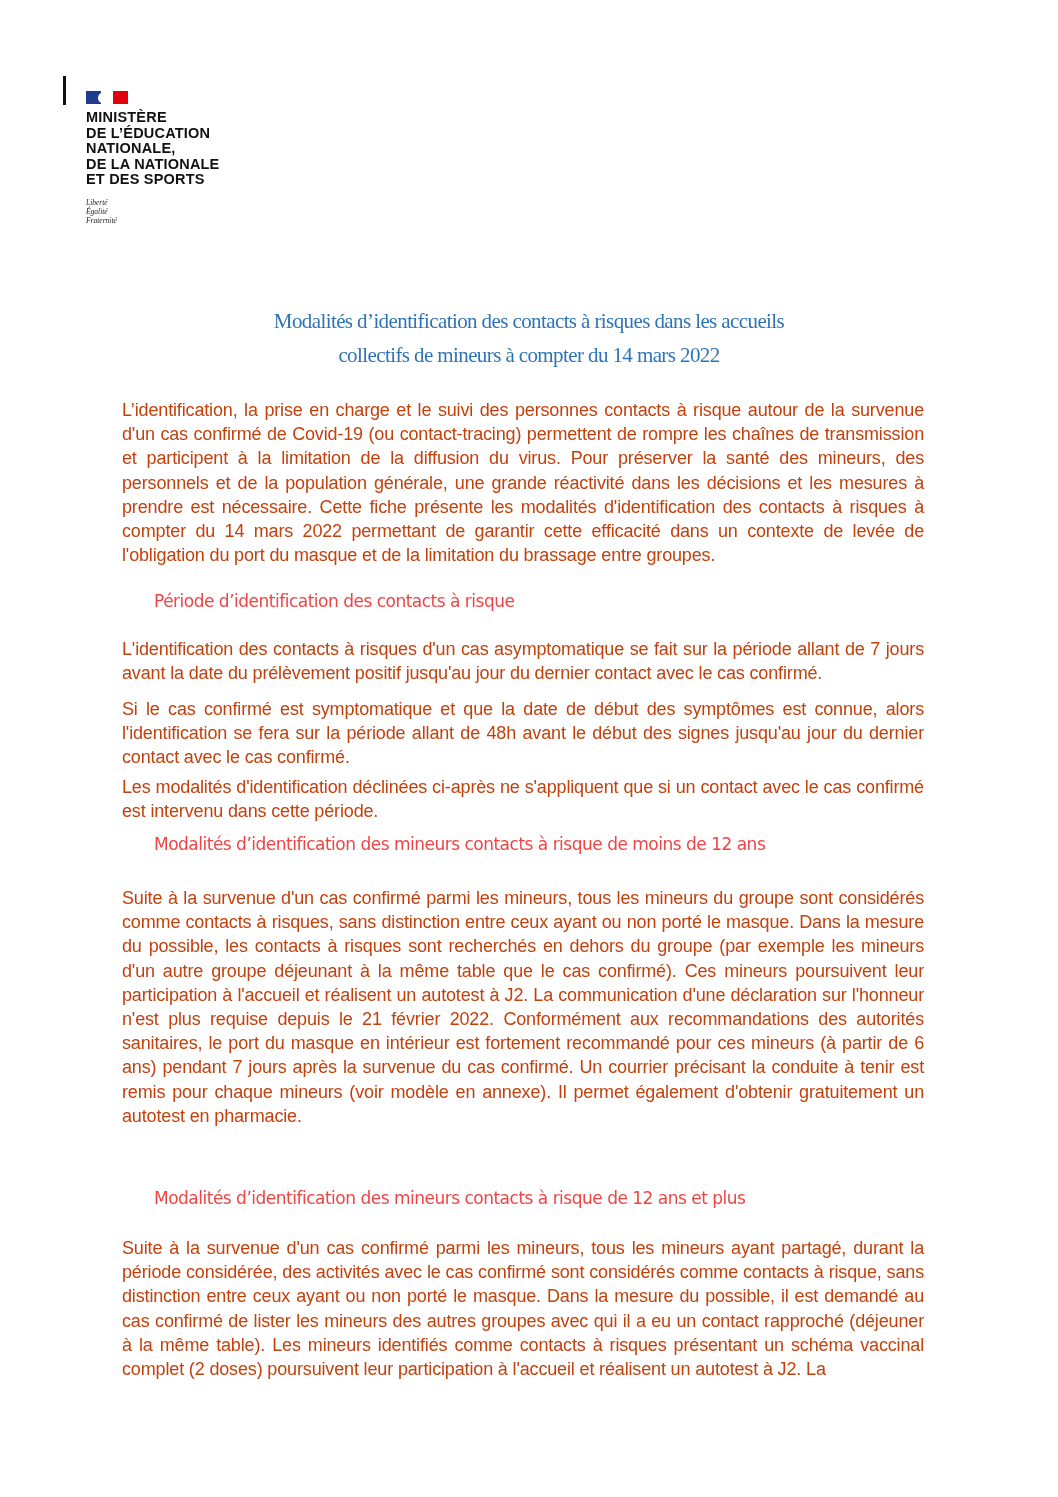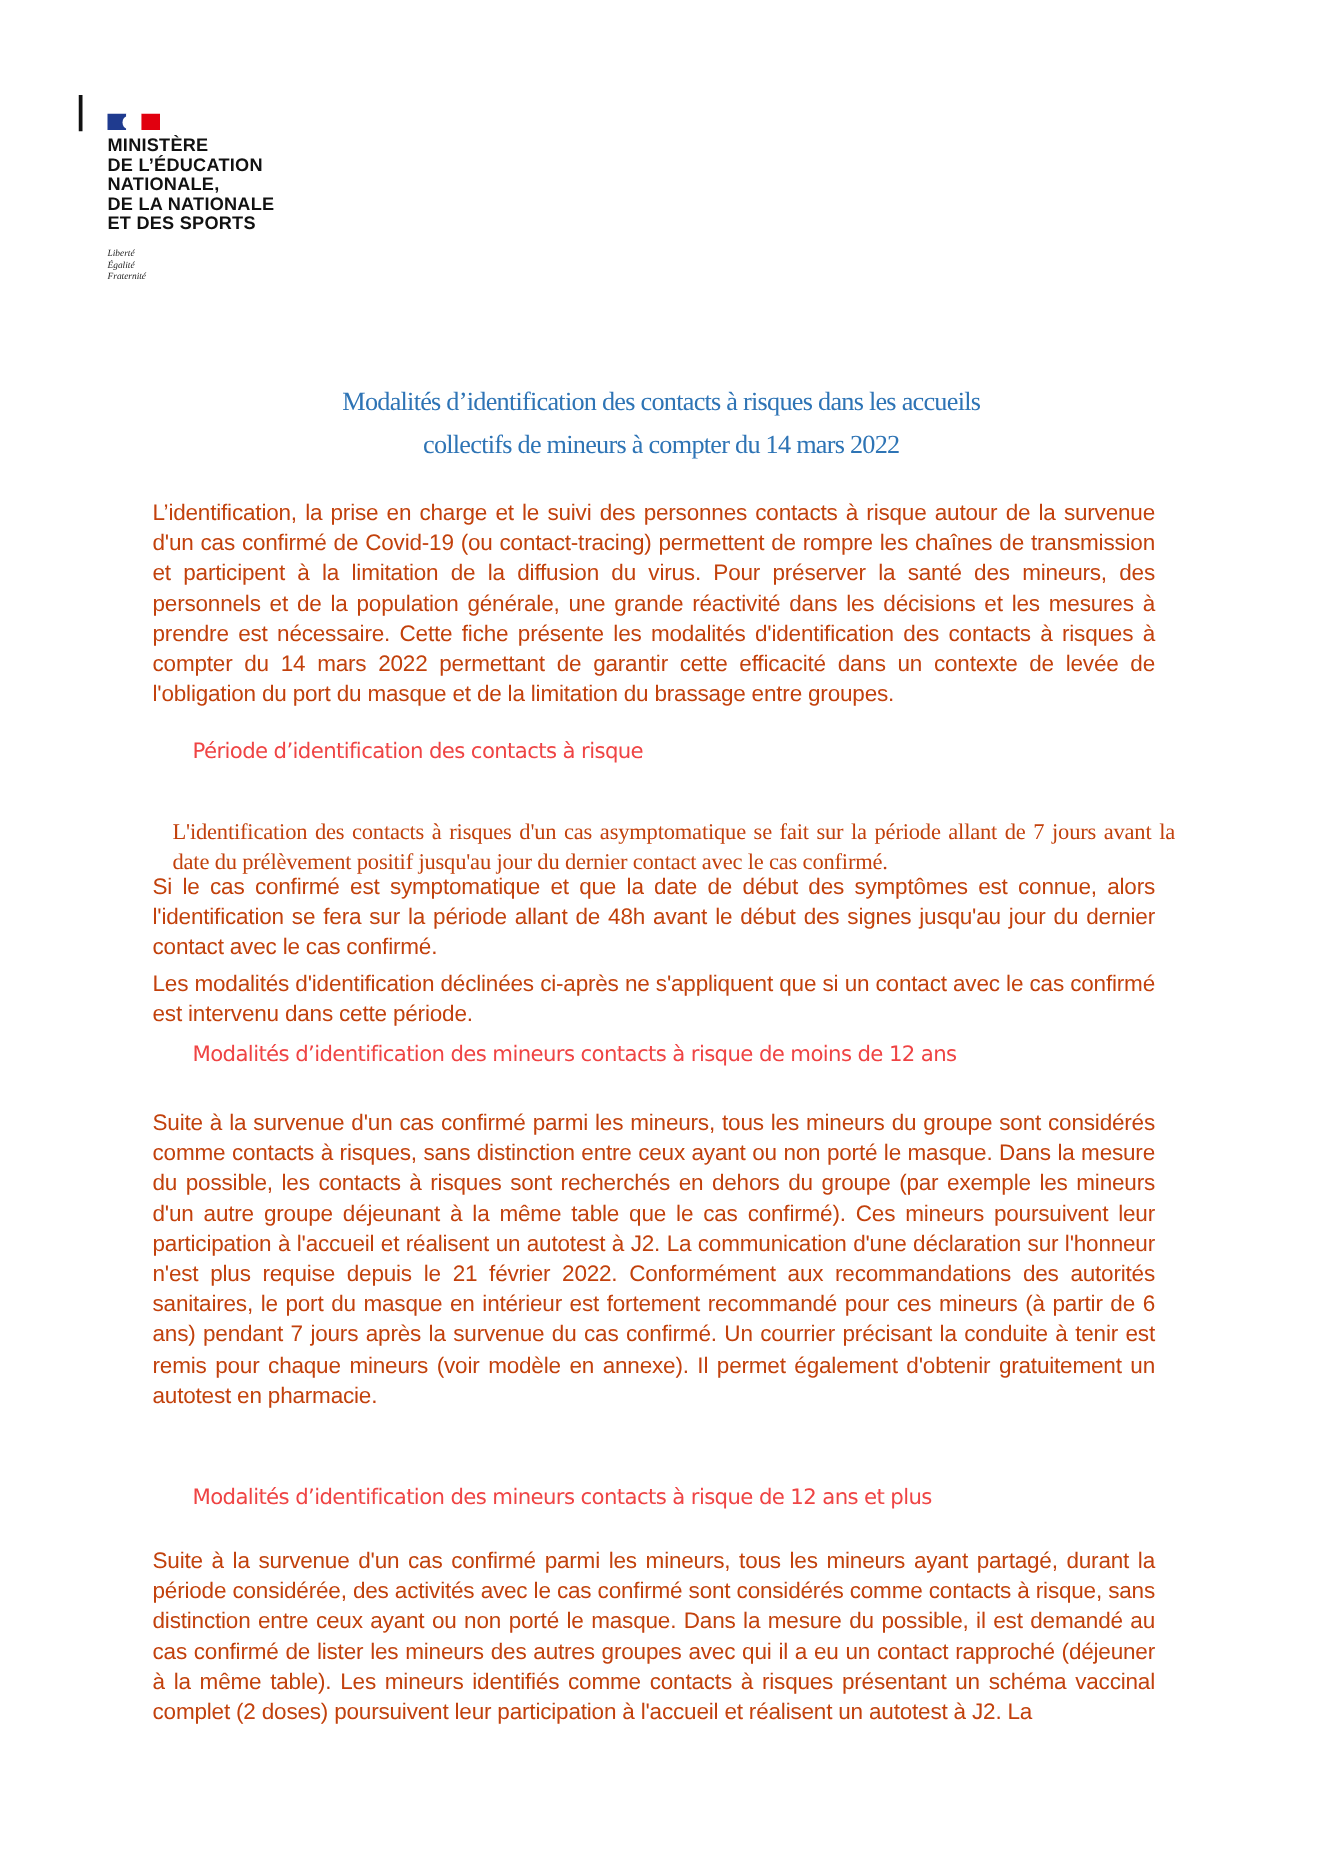--- a/index.html
+++ b/index.html
@@ -46,21 +46,21 @@
   </div>
 
   <div class="title">
     <div>Modalités d’identification des contacts à risques dans les accueils</div>
     <div>collectifs de mineurs à compter du 14 mars 2022</div>
   </div>
 
   <p class="para" style="top:398px; margin:0;">L’identification, la prise en charge et le suivi des personnes contacts à risque autour de la survenue d'un cas confirmé de Covid-19 (ou contact-tracing) permettent de rompre les chaînes de transmission et participent à la limitation de la diffusion du virus. Pour préserver la santé des mineurs, des personnels et de la population générale, une grande réactivité dans les décisions et les mesures à prendre est nécessaire. Cette fiche présente les modalités d'identification des contacts à risques à compter du 14 mars 2022 permettant de garantir cette efficacité dans un contexte de levée de l'obligation du port du masque et de la limitation du brassage entre groupes.</p>
 
   <div class="h2" style="top:589px;">Période d’identification des contacts à risque</div>
-  <p class="para" style="top:637px; margin:16px;font-family:Liberation Serif, serif;">L'identification des contacts à risques d'un cas asymptomatique se fait sur la période allant de 7 jours avant la date du prélèvement positif jusqu'au jour du dernier contact avec le cas confirmé.</p>
+  <p class="para" style="top:637px; margin:0;">L'identification des contacts à risques d'un cas asymptomatique se fait sur la période allant de 7 jours avant la date du prélèvement positif jusqu'au jour du dernier contact avec le cas confirmé.</p>
   <p class="para" style="top:697px; margin:0;">Si le cas confirmé est symptomatique et que la date de début des symptômes est connue, alors l'identification se fera sur la période allant de 48h avant le début des signes jusqu'au jour du dernier contact avec le cas confirmé.</p>
   <p class="para" style="top:775px; margin:0;">Les modalités d'identification déclinées ci-après ne s'appliquent que si un contact avec le cas confirmé est intervenu dans cette période.</p>
 
   <div class="h2" style="top:832px;text-align:right;">Modalités d’identification des mineurs contacts à risque de moins de 12 ans</div>
   <p class="para" style="top:886px; margin:0;">Suite à la survenue d'un cas confirmé parmi les mineurs, tous les mineurs du groupe sont considérés comme contacts à risques, sans distinction entre ceux ayant ou non porté le masque. Dans la mesure du possible, les contacts à risques sont recherchés en dehors du groupe (par exemple les mineurs d'un autre groupe déjeunant à la même table que le cas confirmé). Ces mineurs poursuivent leur participation à l'accueil et réalisent un autotest à J2. La communication d'une déclaration sur l'honneur n'est plus requise depuis le 21 février 2022. Conformément aux recommandations des autorités sanitaires, le port du masque en intérieur est fortement recommandé pour ces mineurs (à partir de 6 ans) pendant 7 jours après la survenue du cas confirmé. Un courrier précisant la conduite à tenir est remis pour chaque mineurs (voir modèle en annexe). Il permet également d'obtenir gratuitement un autotest en pharmacie.</p>
 
   <div class="h2" style="top:1186px;">Modalités d’identification des mineurs contacts à risque de 12 ans et plus</div>
   <p class="para" style="top:1236px; margin:0;">Suite à la survenue d'un cas confirmé parmi les mineurs, tous les mineurs ayant partagé, durant la période considérée, des activités avec le cas confirmé sont considérés comme contacts à risque, sans distinction entre ceux ayant ou non porté le masque. Dans la mesure du possible, il est demandé au cas confirmé de lister les mineurs des autres groupes avec qui il a eu un contact rapproché (déjeuner à la même table). Les mineurs identifiés comme contacts à risques présentant un schéma vaccinal complet (2 doses) poursuivent leur participation à l'accueil et réalisent un autotest à J2. La</p>
 
 </div>

